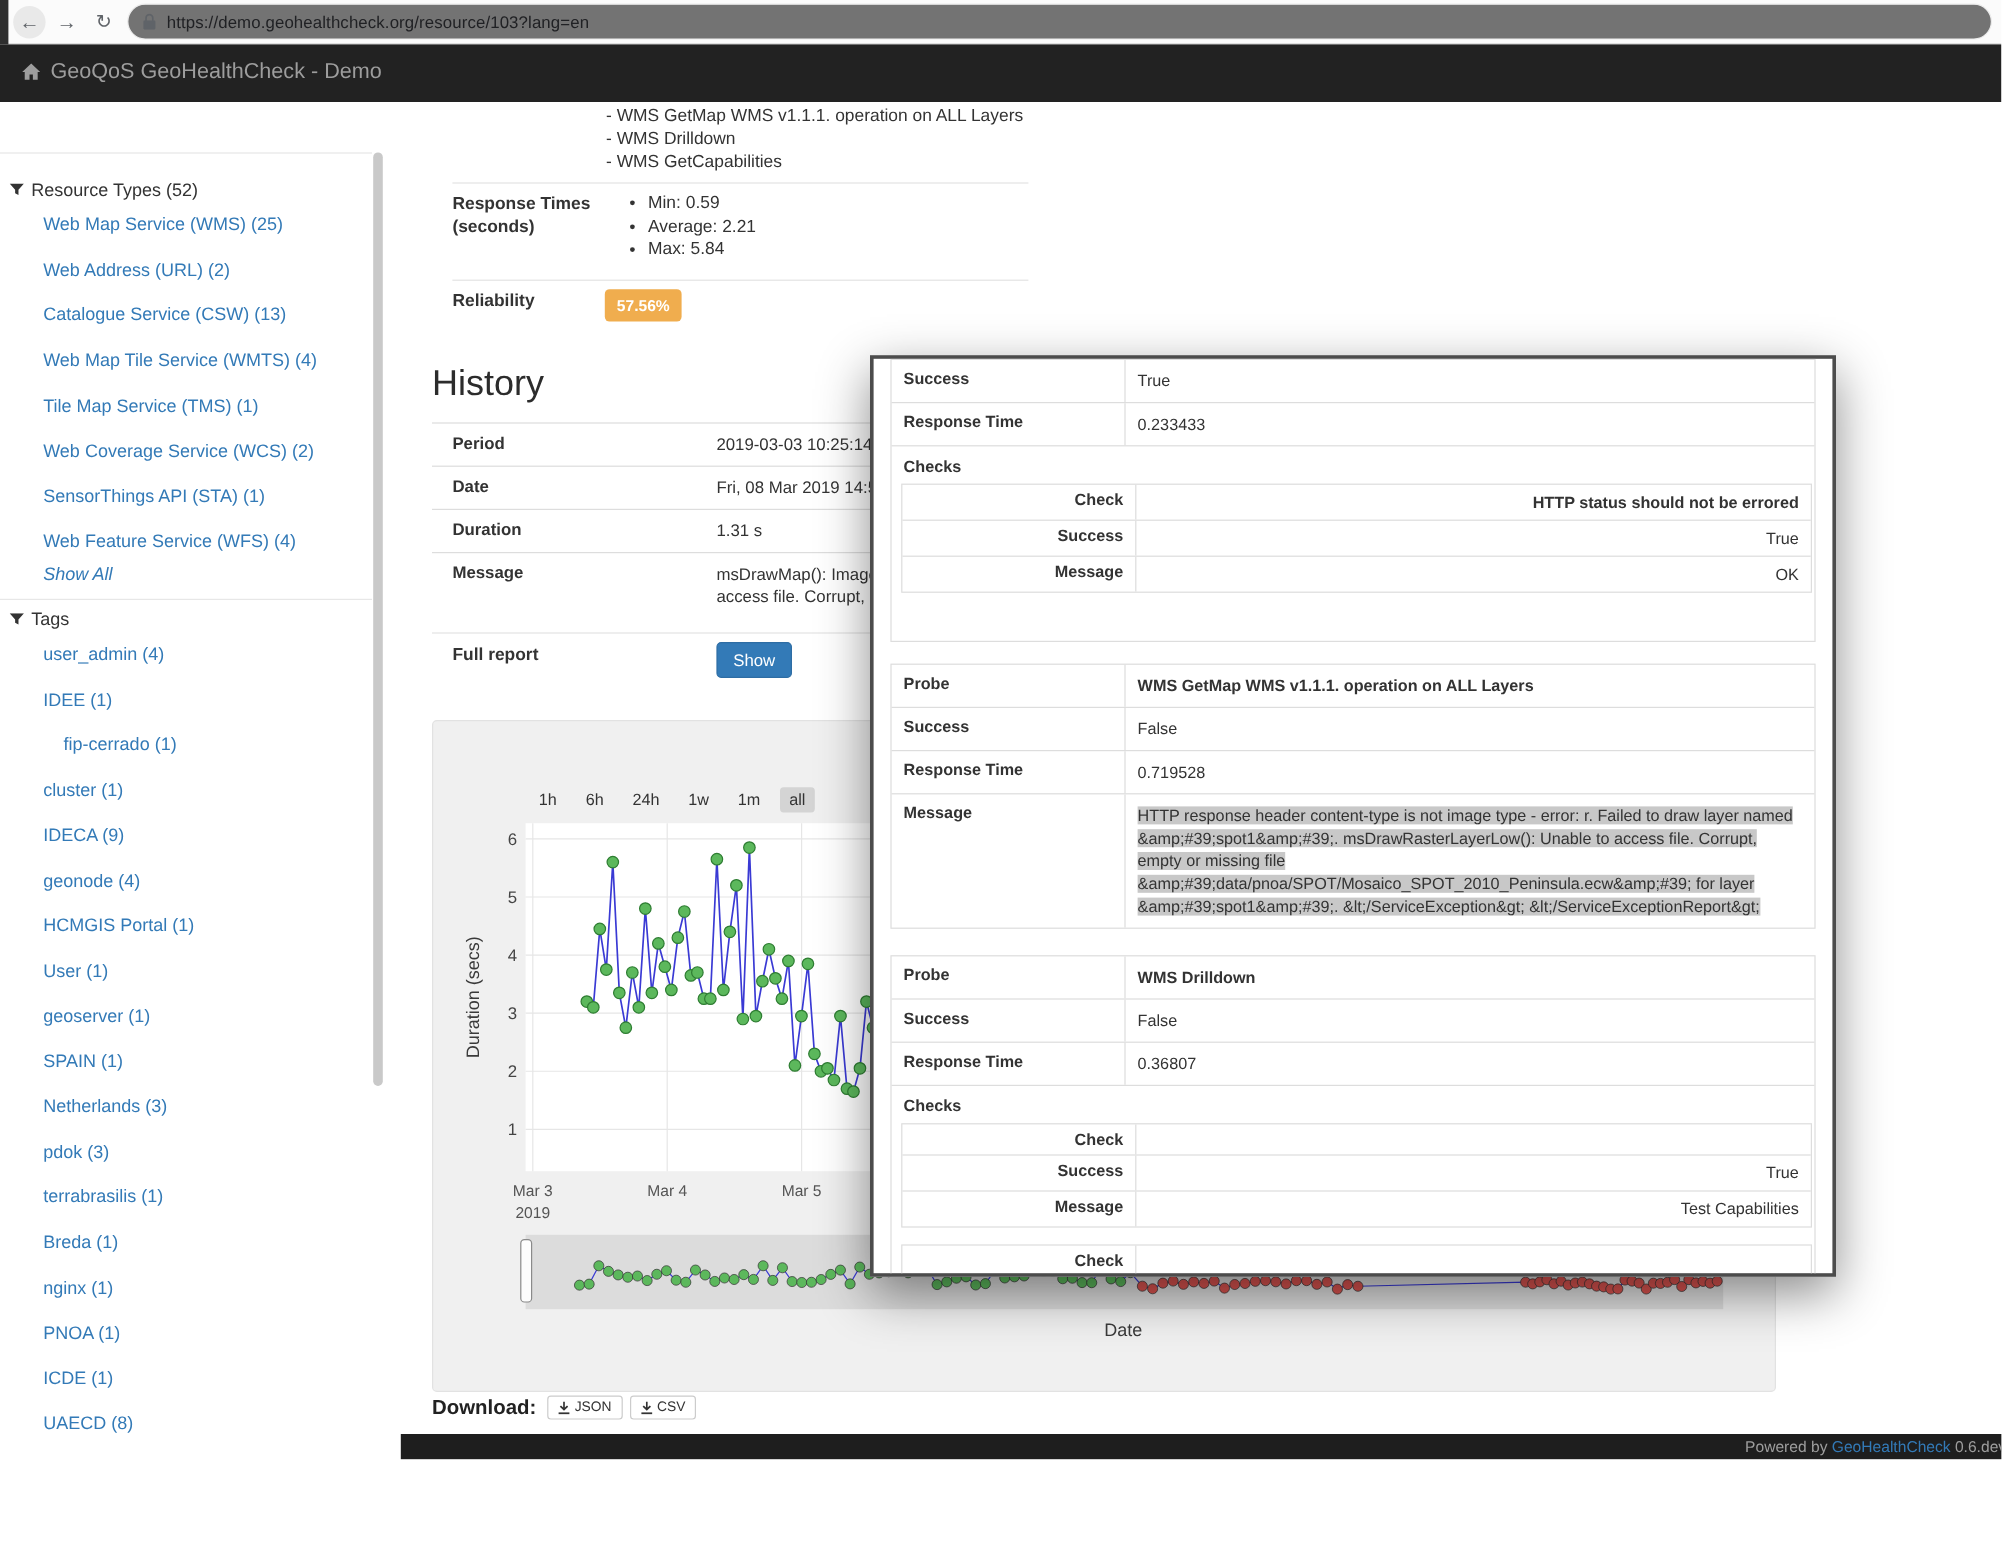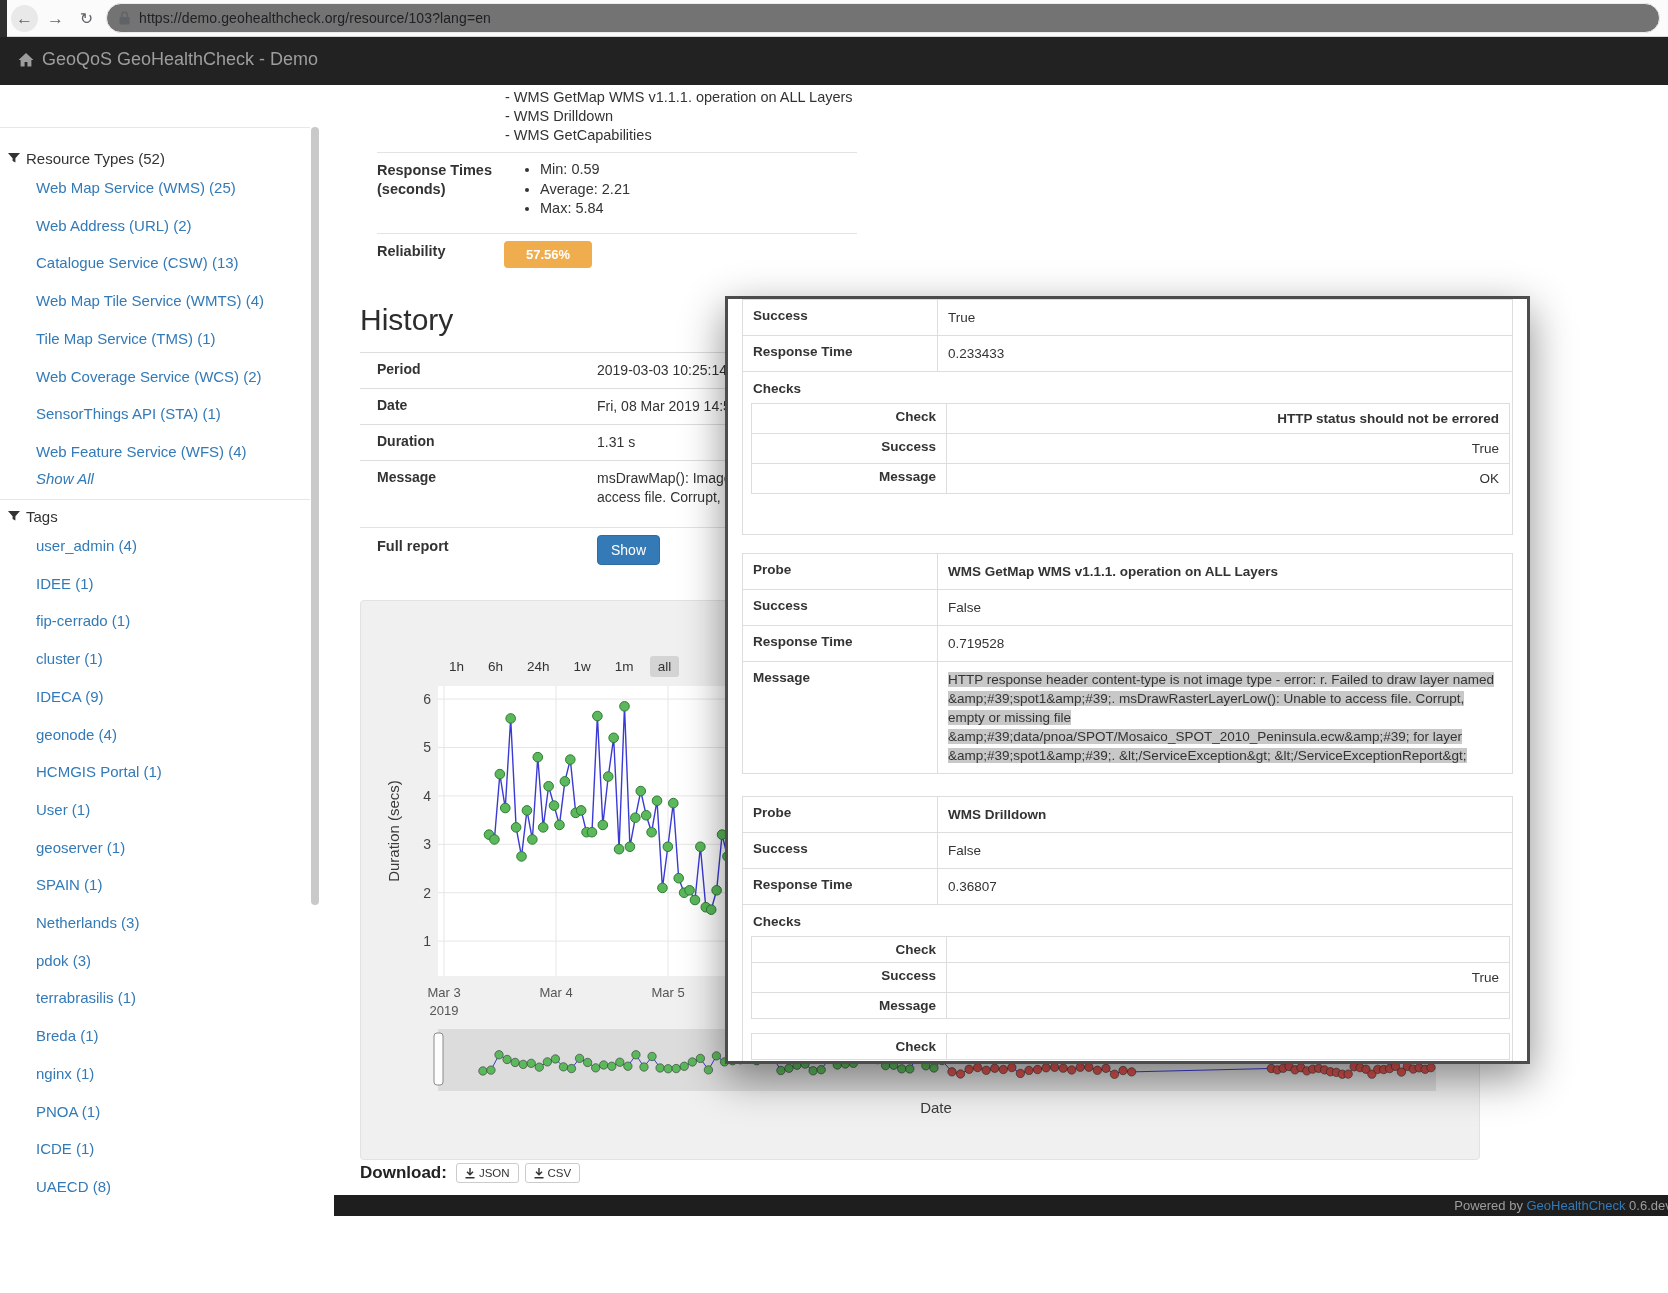--- a/index.html
+++ b/index.html
@@ -31,21 +31,21 @@
   .side-link.italic { font-style:italic; }
   .scrollbar { position:absolute; left:311px; top:127px; width:8px; height:778px; background:#c9c9c9; border-radius:4px; }
 
   
   .probes-list { position:absolute; left:505px; top:88px; font-size:14.5px; line-height:19px; color:#333; }
   .hr-top1 { position:absolute; left:377px; top:152px; width:480px; border-top:1px solid #e3e3e3; }
   .hr-top2 { position:absolute; left:377px; top:233px; width:480px; border-top:1px solid #e3e3e3; }
   .rt-label { position:absolute; left:377px; top:161px; font-size:14.5px; font-weight:bold; line-height:19px; }
   .rt-bullets { position:absolute; left:522px; top:160px; font-size:14.5px; line-height:19.5px; list-style:disc; padding-left:18px; color:#333; }
   .rel-label { position:absolute; left:377px; top:243px; font-size:14.5px; font-weight:bold; }
-  .rel-badge { position:absolute; left:504px; top:241px; padding:6px 22px; border-radius:4px; color:#fff; font-size:13px; font-weight:bold; }
+  .rel-badge { position:absolute; left:504px; top:241px; padding:6px 10px; border-radius:4px; color:#fff; font-size:13px; font-weight:bold; }
   .history-h2 { position:absolute; left:360px; top:303px; font-size:30px; font-weight:500; color:#2c2c2c; }
   .history-table { position:absolute; left:360px; top:352px; width:1120px; }
   .h-row { display:grid; grid-template-columns:220px 1fr; border-top:1px solid #ddd; padding:8px 0 8px 17px; font-size:14px; min-height:35px; }
   .h-row .lbl { font-weight:bold; }
   .h-row .val { line-height:19px; }
   .h-row.msg { min-height:70px; }
   .fr-row { position:absolute; left:360px; top:527px; width:1120px; border-top:1px solid #e3e3e3; }
   .fr-label { position:absolute; left:17px; top:10px; font-size:14.5px; font-weight:bold; }
   .show-btn { position:absolute; left:237px; top:7px; background:#337ab7; border:1px solid #2e6da4; color:#ffffff; font-size:14px; padding:6px 13px; border-radius:4px; cursor:pointer; font-family:Liberation Sans, sans-serif; }
 
@@ -133,21 +133,21 @@
     <div class="side-hr" style="top:414px"></div>
     <div class="side-head" style="top:423px">
       <svg width="12" height="11" viewBox="0 0 12 11">
           <path d="M0 0h12L7.4 5.2v4.3L4.6 8V5.2z" fill="#333"></path>
         </svg>
       <span>Tags</span>
     </div>
     <div id="tag-list">
         <a class="side-link" style="top: 452px;">user_admin (4)</a>
         <a class="side-link" style="top: 489.7px;">IDEE (1)</a>
-        <a class="side-link" style="top: 527.4px;">fip-cerrado (1)</a>
+        <a class="side-link" style="top: 527.4px; margin-left: 17px;">fip-cerrado (1)</a>
         <a class="side-link" style="top: 565.1px;">cluster (1)</a>
         <a class="side-link" style="top: 602.8px;">IDECA (9)</a>
         <a class="side-link" style="top: 640.5px;">geonode (4)</a>
         <a class="side-link" style="top: 678.2px;">HCMGIS Portal (1)</a>
         <a class="side-link" style="top: 715.9px;">User (1)</a>
         <a class="side-link" style="top: 753.6px;">geoserver (1)</a>
         <a class="side-link" style="top: 791.3px;">SPAIN (1)</a>
         <a class="side-link" style="top: 829px;">Netherlands (3)</a>
         <a class="side-link" style="top: 866.7px;">pdok (3)</a>
         <a class="side-link" style="top: 904.4px;">terrabrasilis (1)</a>
@@ -488,20 +488,21 @@
           <div class="m-row">
             <div class="c1">Check</div>
             <div class="c2"></div>
           </div>
           <div class="m-row">
             <div class="c1">Success</div>
             <div class="c2">True</div>
           </div>
           <div class="m-row">
             <div class="c1">Message</div>
+            <div class="c2">Test Capabilities</div>
           </div>
         </div>
         <div class="m-nested">
           <div class="m-row">
             <div class="c1">Check</div>
             <div class="c2"></div>
           </div>
         </div>
       </div>
     </div>

